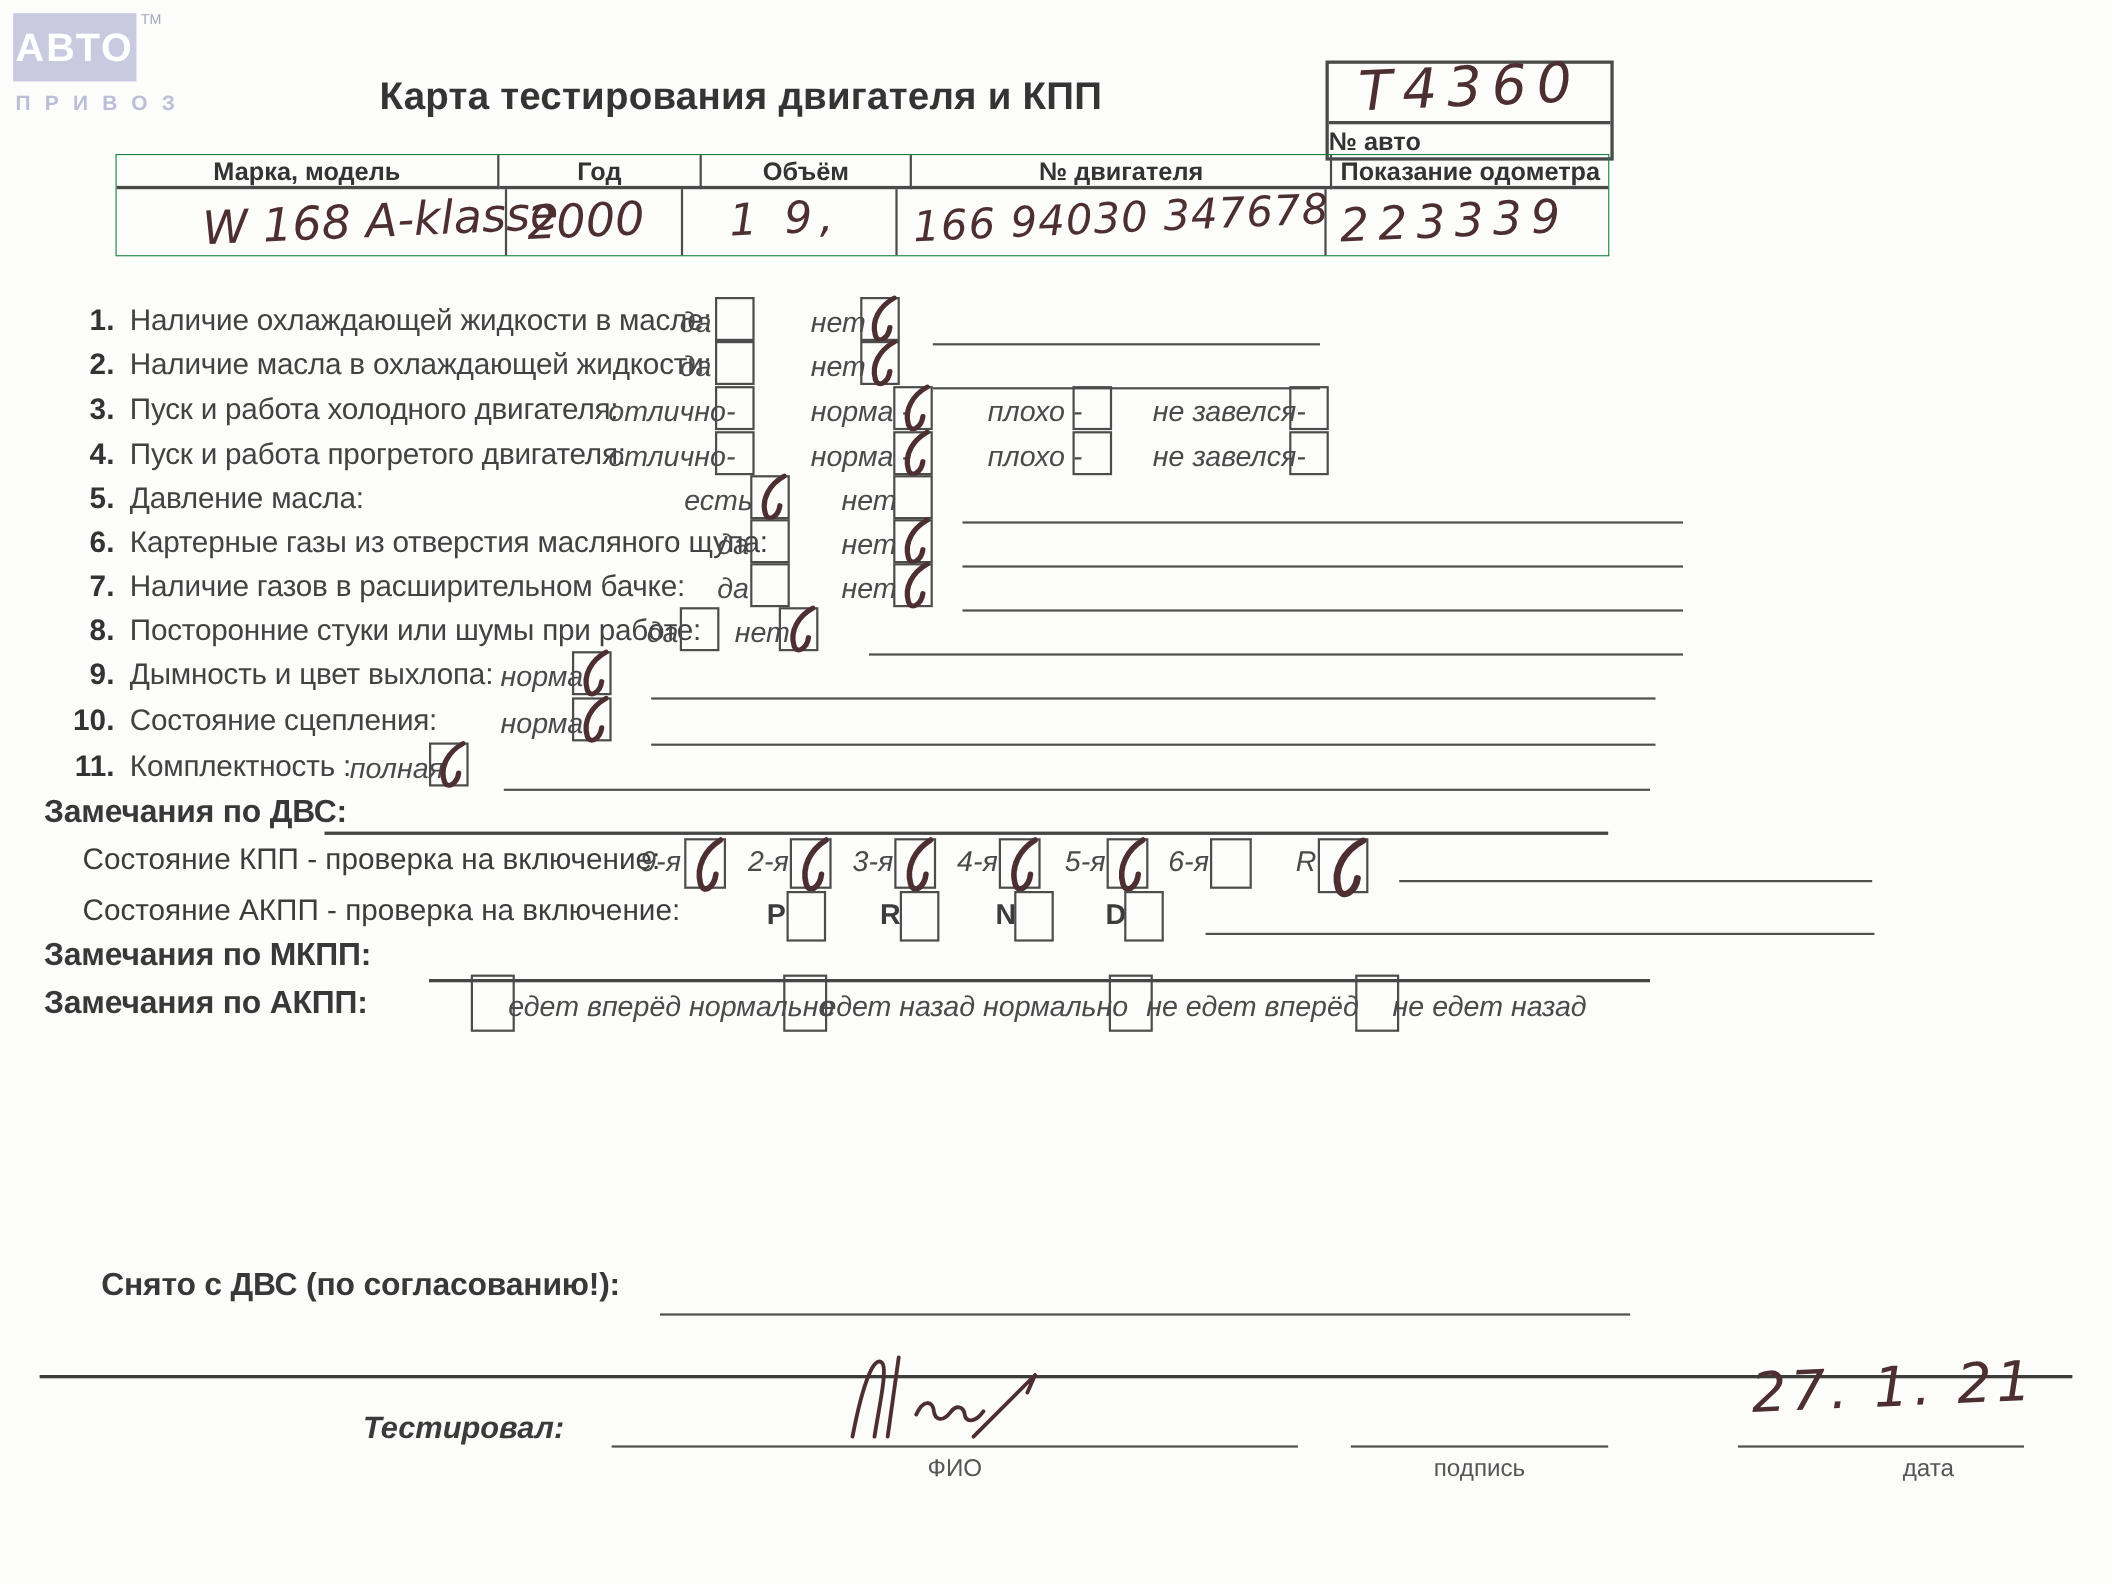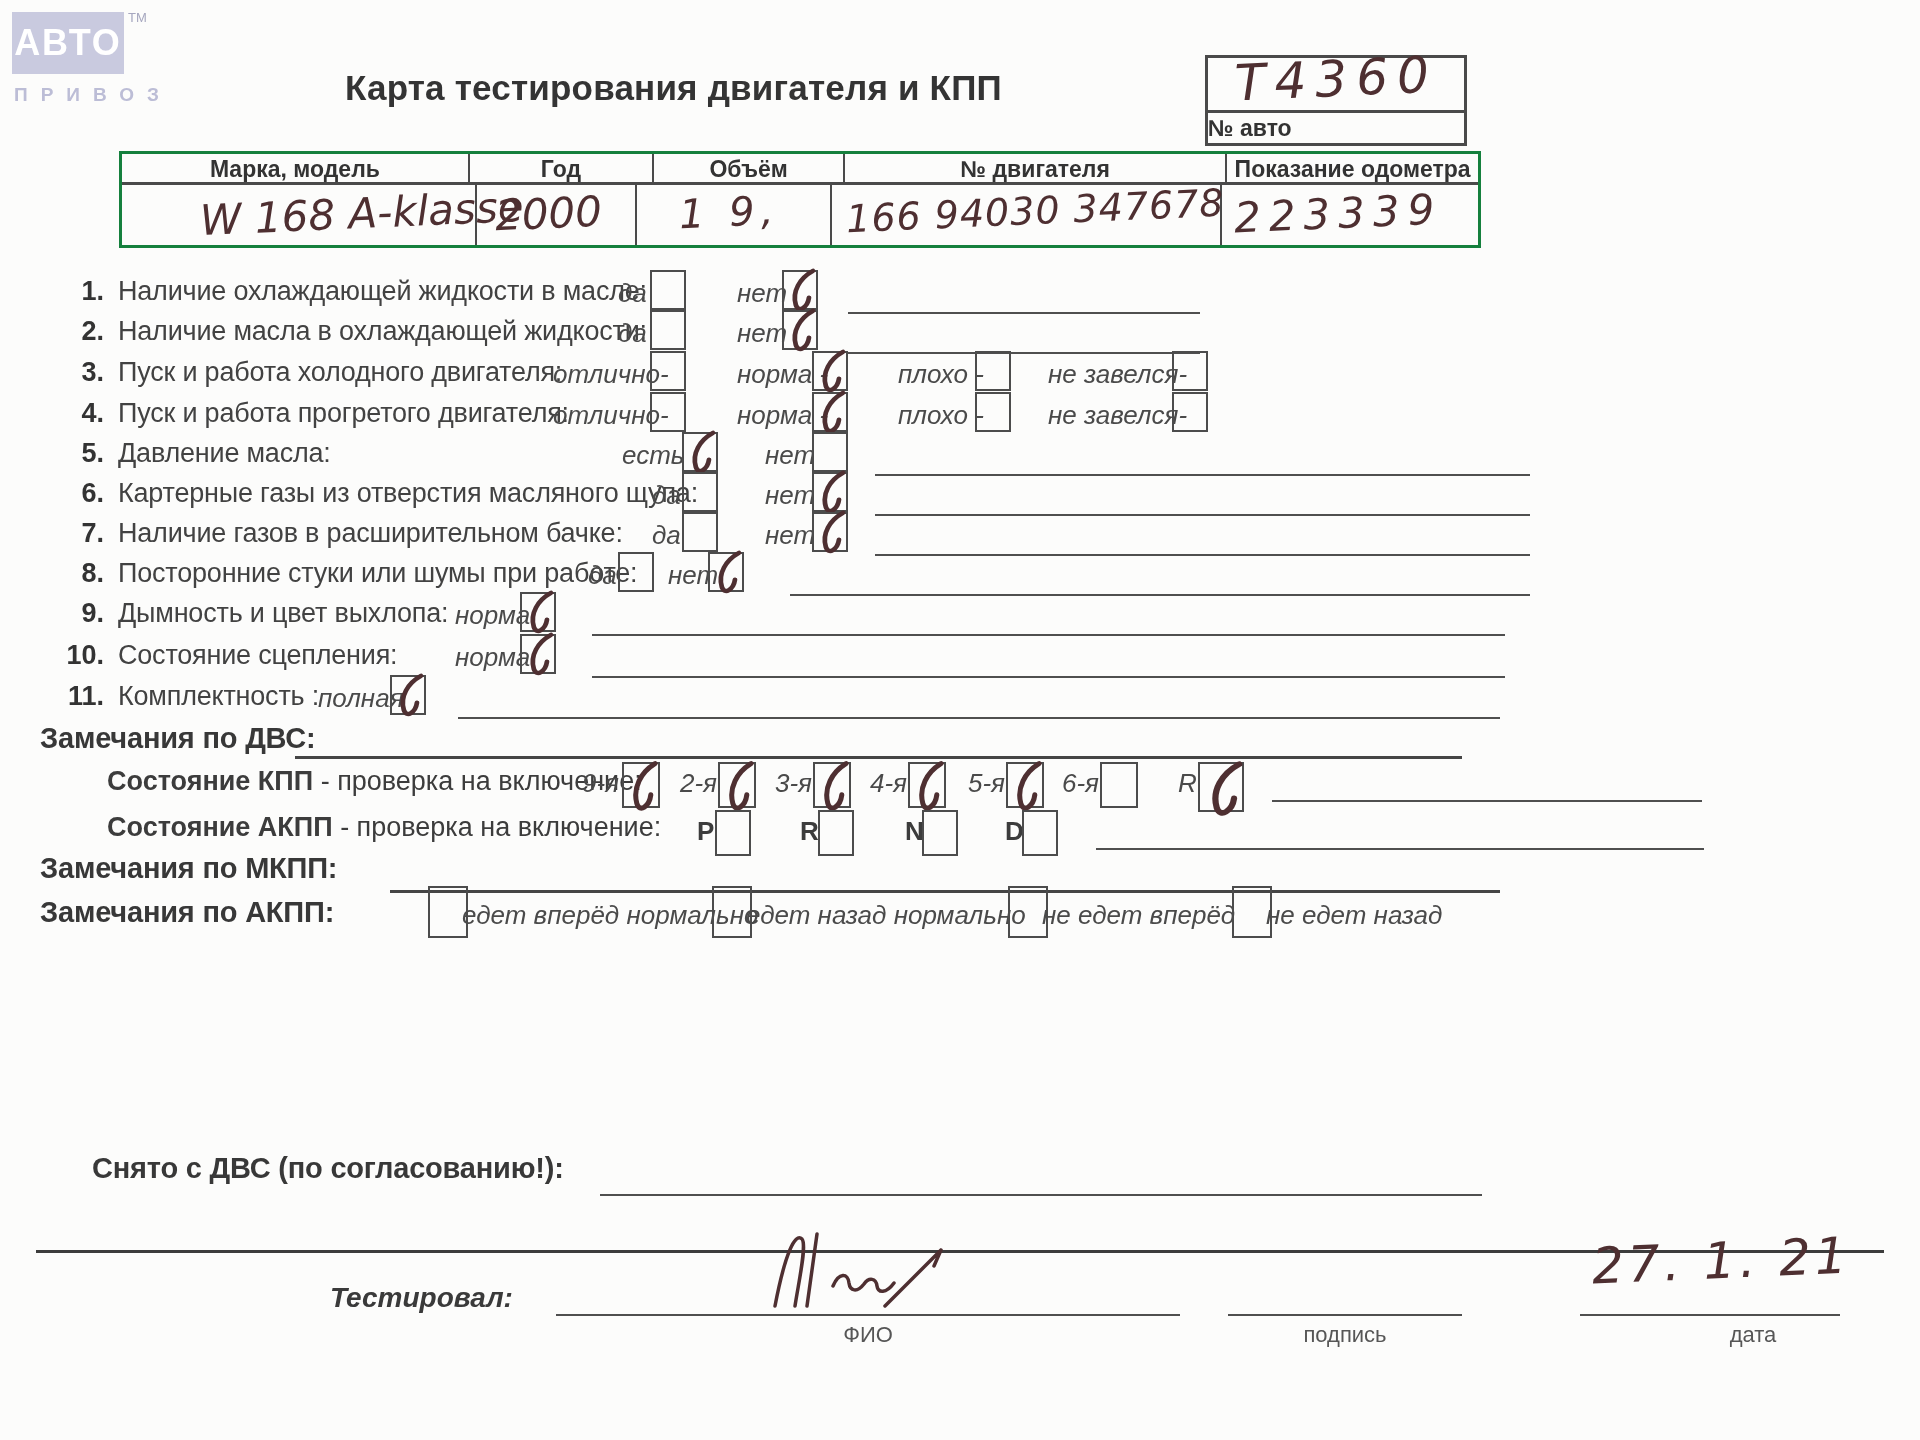--- a/index.html
+++ b/index.html
@@ -1,33 +1,33 @@
 <!DOCTYPE html>
 <html><head>
 <meta charset="utf-8">
 <style>
   html,body{margin:0;padding:0;background:#e8e8e8;}
   .sheet{position:relative;width:1920px;height:1440px;background:#fcfcfb;overflow:hidden;
          font-family:"Liberation Sans","DejaVu Sans",sans-serif;color:#3f3f3f;}
-  .b{font-weight:bold;margin-left:32px;}
+  .b{font-weight:normal;}
   
   .logo-box{position:absolute;left:12px;top:12px;width:112px;height:62px;background:#c9cadf;
             display:flex;align-items:center;justify-content:center;}
   .logo-top{color:#ffffff;font-weight:bold;font-size:36px;letter-spacing:2px;}
   .logo-tm{position:absolute;left:128px;top:10px;font-size:13px;color:#a6a7bf;}
   .logo-sub{position:absolute;left:14px;top:84px;font-size:19px;font-weight:bold;color:#bcbdd6;letter-spacing:13px;}
   
   .title{position:absolute;left:345px;top:68px;font-size:35px;font-weight:bold;color:#343434;letter-spacing:0.2px;}
   
   .auto-box{position:absolute;left:1205px;top:55px;width:256px;height:85px;border:3px solid #4a4a4a;}
   .auto-val{position:absolute;left:0;top:-8px;width:100%;text-align:center;font-size:50px;letter-spacing:9px;white-space:nowrap;}
   .auto-label{position:absolute;left:0;bottom:0;width:100%;height:33px;border-top:3px solid #4a4a4a;
               font-weight:bold;font-size:23px;color:#333;padding-top:2px;box-sizing:border-box;}
   
-  .vtable{position:absolute;left:119px;top:140px;width:1356px;border:3px solid #15803d;margin-top:11px;}
+  .vtable{position:absolute;left:105px;top:140px;width:1356px;border:1px solid #15803d;}
   .vrow{display:flex;}
   .vcell{box-sizing:border-box;border-right:2px solid #4a4a4a;overflow:visible;white-space:nowrap;}
   .vcell:last-child{border-right:none;}
   .vhead .vcell{height:31px;border-bottom:3px solid #4a4a4a;font-weight:bold;font-size:23px;color:#333;
                 text-align:center;padding-top:2px;}
   .vbody .vcell{height:60px;padding-top:4px;}
   
   .hand{font-family:"DejaVu Sans",sans-serif;font-style:italic;color:#4e2f31;}
   .hand-span{display:inline-block;transform:rotate(-2.5deg);white-space:nowrap;}
   

